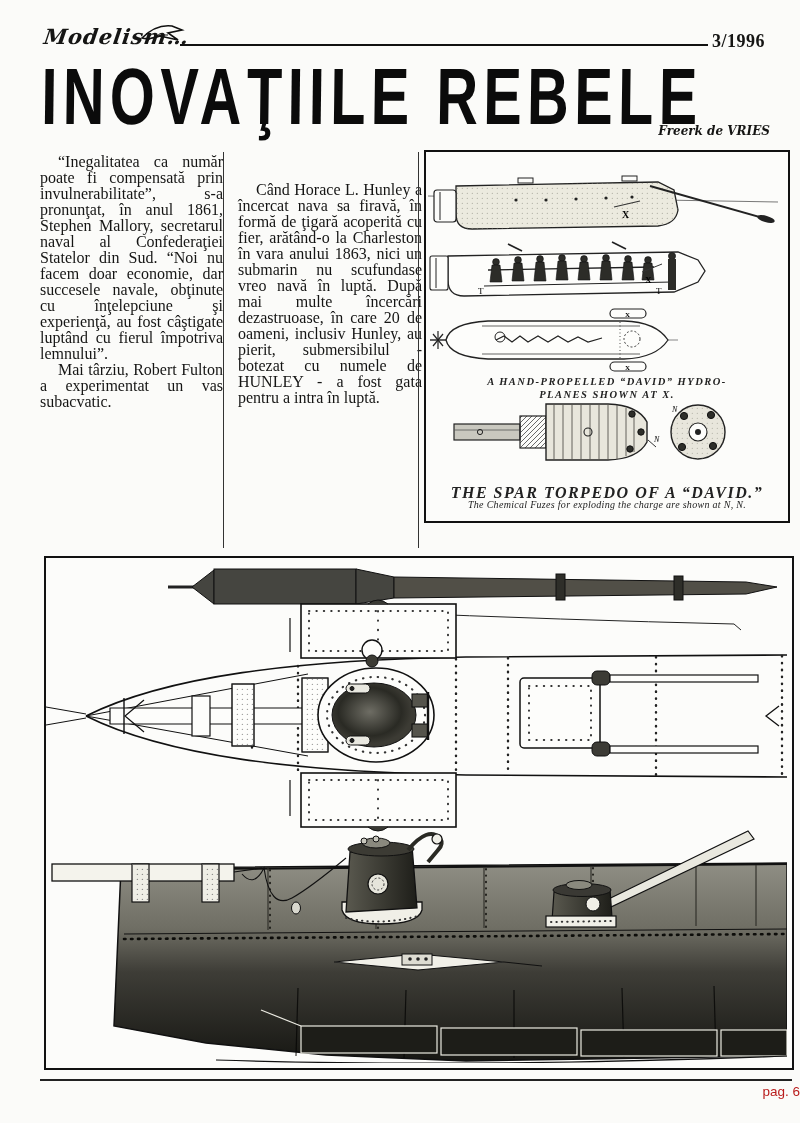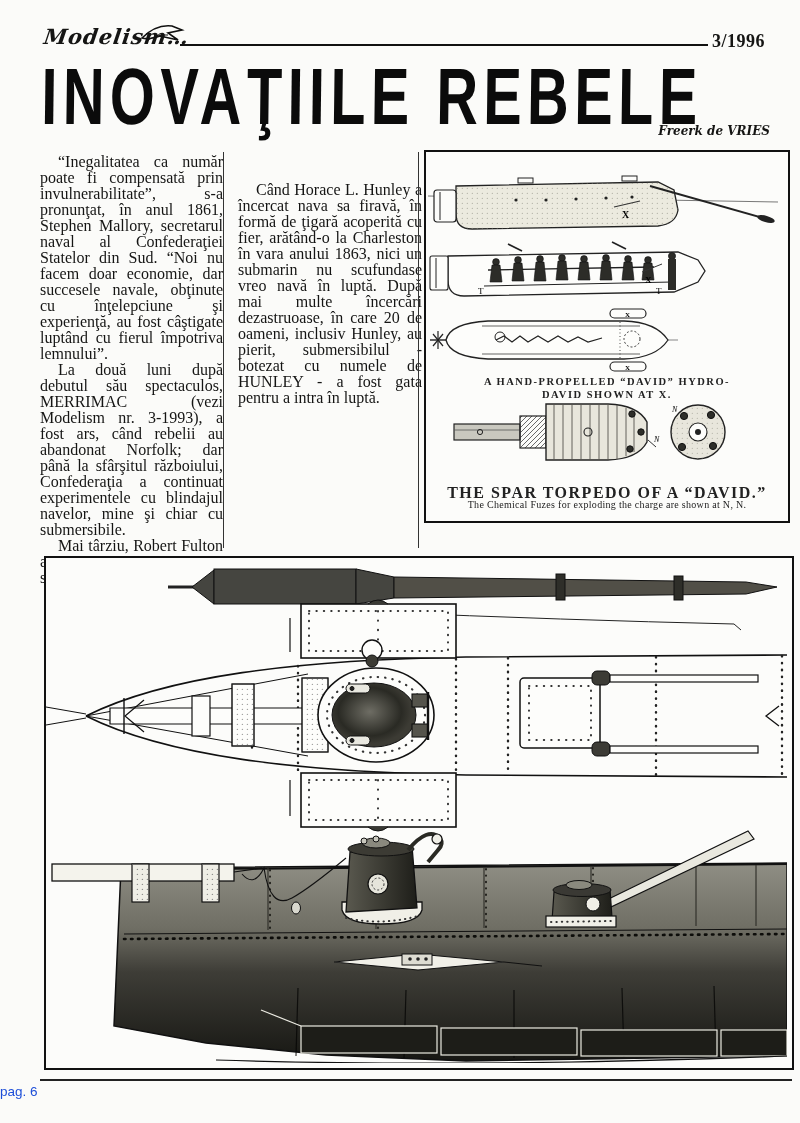--- a/index.html
+++ b/index.html
@@ -21,52 +21,51 @@
   
   .col{top:154px;font-size:16px;line-height:16px;text-align:justify;}
   .col p{margin:0;text-indent:18px;}
   .col1{left:40px;width:183px;}
   .col2{left:238px;width:184px;margin-top:28px;}
   .vrule{top:152px;width:1px;height:396px;background:#333;}
   .vr1{left:223px;} .vr2{left:418px;}
 
   
   .panel{left:424px;top:150px;width:362px;height:369px;border:2px solid #111;background:#fcfcfa;}
-  .cap{position:absolute;width:100%;text-align:center;
+  .cap{position:absolute;width:100%;text-align:center;font-style:italic;
        font-family:"Liberation Serif",serif;color:#222;}
   .cap1{top:223px;font-size:10.5px;letter-spacing:1.5px;font-weight:bold;line-height:13px;}
   .cap2{top:332px;font-size:16px;letter-spacing:1.5px;font-weight:bold;}
   .cap2s{top:347px;font-size:10px;letter-spacing:.3px;}
 
   
   .bigbox{left:44px;top:556px;width:746px;height:510px;border:2.5px solid #111;background:#fcfcfa;}
 
   
   .footline{left:40px;top:1079px;width:752px;height:1.5px;background:#222;}
-  .pagenum{left:0;top:1084px;width:800px;text-align:left;
-           font-family:"Liberation Sans",sans-serif;font-size:13.5px;color:#1d4ed8;}
+  .pagenum{left:0;top:1084px;width:800px;text-align:right;
+           font-family:"Liberation Sans",sans-serif;font-size:13.5px;color:#b91c1c;}
   svg{display:block;}
   text{font-family:"Liberation Serif",serif;}
 </style>
 </head>
 <body>
 
 <div class="abs logo">Modelism…</div>
 <svg class="abs" style="left:138px;top:20px" width="50" height="26" viewBox="0 0 50 26">
   <path d="M4 18 Q18 4 34 6 L44 10 L30 13 L40 20 L22 16 Q10 20 4 18 Z" fill="none" stroke="#111" stroke-width="1.6"></path>
   <path d="M8 21 Q20 14 30 15" fill="none" stroke="#111" stroke-width="1"></path>
 </svg>
 <div class="abs hline"></div>
 <div class="abs issue">3/1996</div>
 <div class="abs title">INOVAŢIILE REBELE</div>
 <div class="abs byline">Freerk de VRIES</div>
 
 <div class="abs col col1">
   <p>“Inegalitatea ca număr poate fi compensată prin invulnerabilitate”, s-a pronunţat, în anul 1861, Stephen Mallory, secretarul naval al Confederaţiei Statelor din Sud. “Noi nu facem doar economie, dar succesele navale, obţinute cu înţelepciune şi experienţă, au fost câştigate luptând cu fierul împotriva lemnului”.</p>
-  <p>La două luni după debutul său spectaculos, MERRIMAC (vezi Modelism nr. 3-1993), a fost ars, când rebelii au abandonat Norfolk; dar până la sfârşitul războiului, Confederaţia a continuat experimentele cu blindajul navelor, mine şi chiar cu submersibile.</p>
   <p>Mai târziu, Robert Fulton a experimentat un vas subacvatic.</p>
 </div>
 <div class="abs vrule vr1"></div>
 <div class="abs col col2">
   <p>Când Horace L. Hunley a încercat nava sa firavă, în formă de ţigară acoperită cu fier, arătând-o la Charleston în vara anului 1863, nici un submarin nu scufundase vreo navă în luptă. După mai multe încercări dezastruoase, în care 20 de oameni, inclusiv Hunley, au pierit, submersibilul - botezat cu numele de HUNLEY - a fost gata pentru a intra în luptă.</p>
 </div>
 <div class="abs vrule vr2"></div>
 
 <div class="abs panel">
   <svg width="358" height="365" viewBox="0 0 358 365">
@@ -195,21 +194,21 @@
         <circle cx="258" cy="264" r="3.6"></circle>
           <circle cx="285" cy="263" r="3.6"></circle>
         <circle cx="256" cy="295" r="3.6"></circle>
           <circle cx="287" cy="294" r="3.6"></circle>
       </g>
       <text x="246" y="260" font-size="8" font-style="italic">N</text>
     </g>
   </svg>
   <div class="cap cap1">
     <div>A  HAND-PROPELLED  “DAVID”  HYDRO-</div>
-    <div>DAVID  SHOWN  AT  X.</div>
+    <div>PLANES  SHOWN  AT  X.</div>
   </div>
   <div class="cap cap2">THE  SPAR  TORPEDO  OF  A  “DAVID.”</div>
   <div class="cap cap2s">The Chemical Fuzes for exploding the charge are shown at N, N.</div>
 </div>
 
 <div class="abs bigbox">
   <svg width="741" height="505" viewBox="0 0 741 505">
     <defs>
       <linearGradient id="hullg" x1="0" y1="0" x2="0" y2="1">
         <stop offset="0%" stop-color="#8f8e84"></stop>

